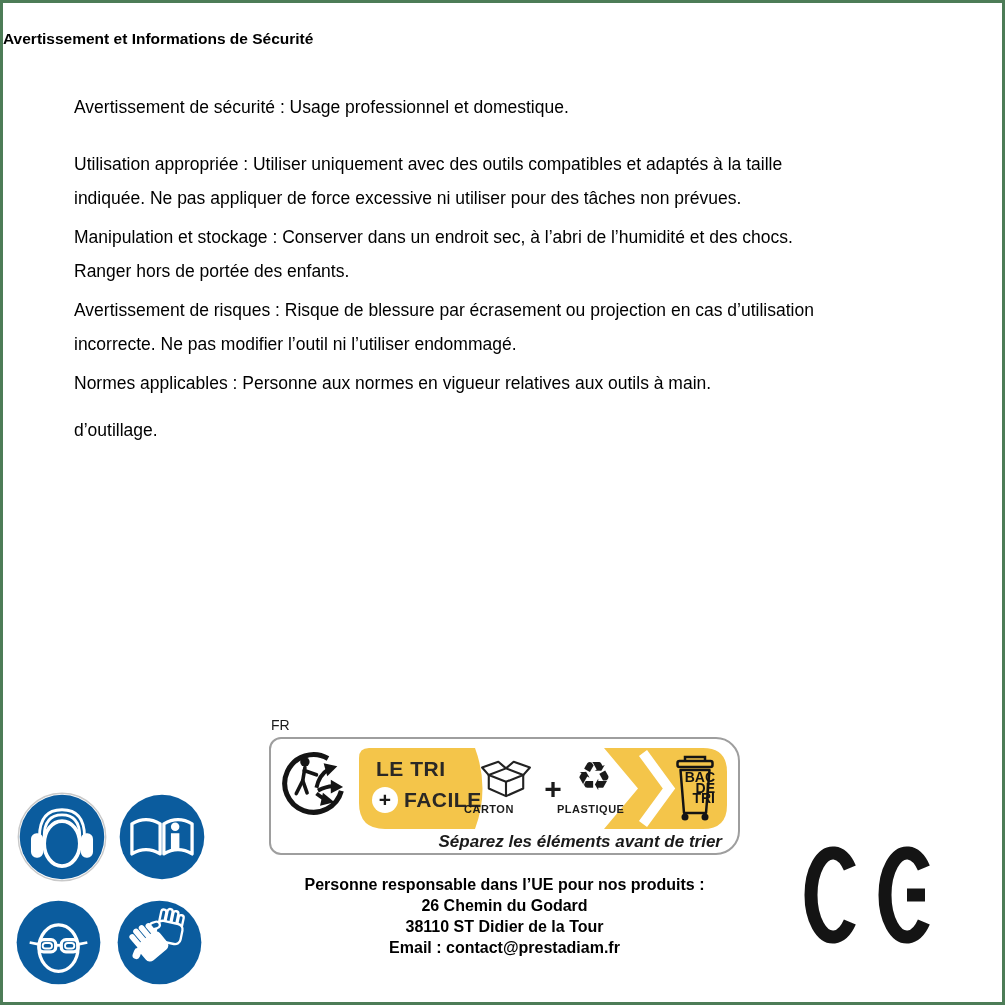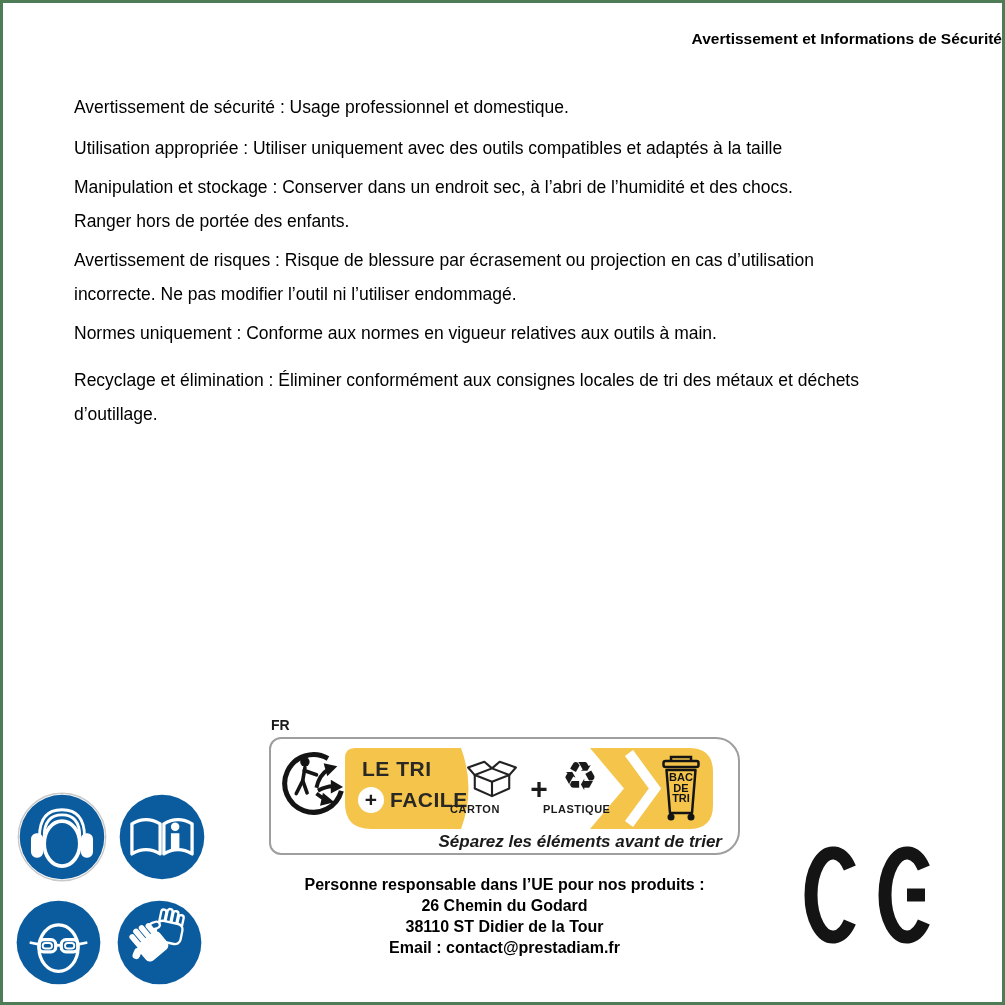--- a/index.html
+++ b/index.html
@@ -1,56 +1,56 @@
 <!DOCTYPE html>
 <html><head>
 <meta charset="utf-8">
 <style>
   html,body{margin:0;padding:0;background:#fff;}
   .page{
     position:relative;width:1005px;height:1005px;box-sizing:border-box;
     border:3px solid #4d7c57;background:#fff;overflow:hidden;
     font-family:"Liberation Sans",sans-serif;color:#000;
   }
-  .title{margin-top:27px;text-align:right;font-size:15.5px;font-weight:bold;}
+  .title{margin-top:27px;text-align:left;font-size:15.5px;font-weight:bold;}
   .content{margin:42px 0 0 71px;width:845px;}
   .content p{margin:0 0 5px 0;font-size:17.5px;line-height:34px;}
-  .content p.gap-sm{margin-bottom:7px;}
+  .content p.gap-sm{margin-bottom:23px;}
   .content p.gap-lg{margin-bottom:13px;}
 
   
   .picto{position:absolute;}
   .p1{left:12px;top:787px;width:94px;height:94px;}
   .p2{left:112px;top:787px;width:94px;height:94px;}
   .p3{left:9px;top:893px;width:93px;height:93px;}
   .p4{left:110px;top:893px;width:93px;height:93px;}
 
   
-  .fr-label{position:absolute;left:268px;top:714px;font-size:14px;font-weight:bold;color:#1a1a1a;}
+  .fr-label{position:absolute;left:268px;top:714px;font-size:14px;font-weight:normal;color:#1a1a1a;}
   .infotri{position:absolute;left:266px;top:734px;width:471px;height:118px;background:#fff;
     border:2px solid #9e9e9e;border-radius:12px 24px 24px 12px;box-sizing:border-box;}
   .triman{position:absolute;left:8px;top:7px;width:72px;height:72px;}
-  .band{position:absolute;left:74px;top:9px;width:376px;height:81px;}
+  .band{position:absolute;left:88px;top:9px;width:376px;height:81px;}
   .band svg.bg{position:absolute;left:0;top:0;width:368px;height:81px;}
   .letri{position:absolute;left:17px;top:9px;font-size:21px;font-weight:bold;color:#2a2825;letter-spacing:.5px;}
   .plusrow{position:absolute;left:13px;top:39px;display:flex;align-items:center;}
   .pluscircle{display:inline-block;width:26px;height:26px;border-radius:50%;background:#fff;
     color:#1c1c1c;font-weight:bold;font-size:21px;line-height:25px;text-align:center;}
   .facile{margin-left:6px;font-size:21px;font-weight:bold;color:#2a2825;letter-spacing:.5px;}
   .carton-icon{position:absolute;left:121px;top:7px;width:52px;height:44px;}
   .mat-label{position:absolute;top:55px;font-size:11px;font-weight:bold;letter-spacing:.5px;color:#1a1a1a;text-align:left;}
   .lab-carton{left:105px;width:84px;}
   .lab-plastique{left:198px;width:74px;}
   .plus-sep{position:absolute;left:180px;top:24px;width:28px;text-align:center;font-size:30px;font-weight:bold;color:#1a1a1a;}
   .recycle-glyph{position:absolute;left:208px;top:5px;width:54px;text-align:center;
     font-family:"DejaVu Sans",sans-serif;font-size:40px;line-height:46px;color:#1a1a1a;}
   .bin{position:absolute;left:316px;top:7px;width:40px;height:67px;}
   .bin svg{position:absolute;left:0;top:0;width:40px;height:67px;}
-  .bin .bintext{position:absolute;left:0;top:17px;width:40px;text-align:center;
-    font-size:11px;font-weight:bold;line-height:10.5px;color:#141414;}
+  .bin .bintext{position:absolute;left:0;top:17px;width:40px;text-align:right;
+    font-size:14px;font-weight:bold;line-height:10.5px;color:#141414;}
   .instruction{position:absolute;right:16px;top:93px;font-size:17px;font-weight:bold;font-style:italic;color:#1a1a1a;}
 
   
   .responsible{position:absolute;left:266px;top:871px;width:471px;text-align:center;
     font-size:16px;font-weight:bold;line-height:21px;color:#000;}
 
   
   .ce{position:absolute;left:797px;top:842px;width:140px;height:100px;}
 </style>
 </head>
@@ -59,36 +59,36 @@
 <div class="page">
 
   <div class="title">Avertissement et Informations de Sécurité</div>
 
   <div class="content">
     <p class="gap-sm">
       <span>Avertissement de sécurité : Usage professionnel et domestique.</span>
     </p>
     <p>
       <span style="display:block">Utilisation appropriée : Utiliser uniquement avec des outils compatibles et adaptés à la taille</span>
+      <span style="display:block">indiquée. Ne pas appliquer de force excessive ni utiliser pour des tâches non prévues.</span>
     </p>
     <p>
     </p>
     <p>
       <span style="display:block">Manipulation et stockage : Conserver dans un endroit sec, à l’abri de l’humidité et des chocs.</span>
       <span style="display:block">Ranger hors de portée des enfants.</span>
     </p>
     <p>
       <span style="display:block">Avertissement de risques : Risque de blessure par écrasement ou projection en cas d’utilisation</span>
       <span style="display:block">incorrecte. Ne pas modifier l’outil ni l’utiliser endommagé.</span>
     </p>
     <p class="gap-lg">
-      <span>Normes uniquement : Conforme aux normes en vigueur relatives aux outils à main.</span>
-    </p>
-    <p>
-      <span style="display:block">Recyclage et élimination : Éliminer conformément aux consignes locales de tri des métaux et déchets</span>
+      <span>Normes applicables : Personne aux normes en vigueur relatives aux outils à main.</span>
+    </p>
+    <p>
       <span style="display:block">d’outillage.</span>
     </p>
   </div>
 
   <svg class="picto p1" viewBox="0 0 100 100">
     <circle cx="50" cy="50" r="46.5" fill="none" stroke="#c9c9c9" stroke-width="1.5"></circle>
     <circle cx="50" cy="50" r="45" fill="#0b5c9e"></circle>
     <ellipse cx="50" cy="57" rx="19" ry="24" fill="none" stroke="#fff" stroke-width="4"></ellipse>
     <path d="M26 50 Q26 21 50 21 Q74 21 74 50" fill="none" stroke="#fff" stroke-width="3"></path>
     <path d="M31 50 Q31 26.5 50 26.5 Q69 26.5 69 50" fill="none" stroke="#fff" stroke-width="3"></path>

